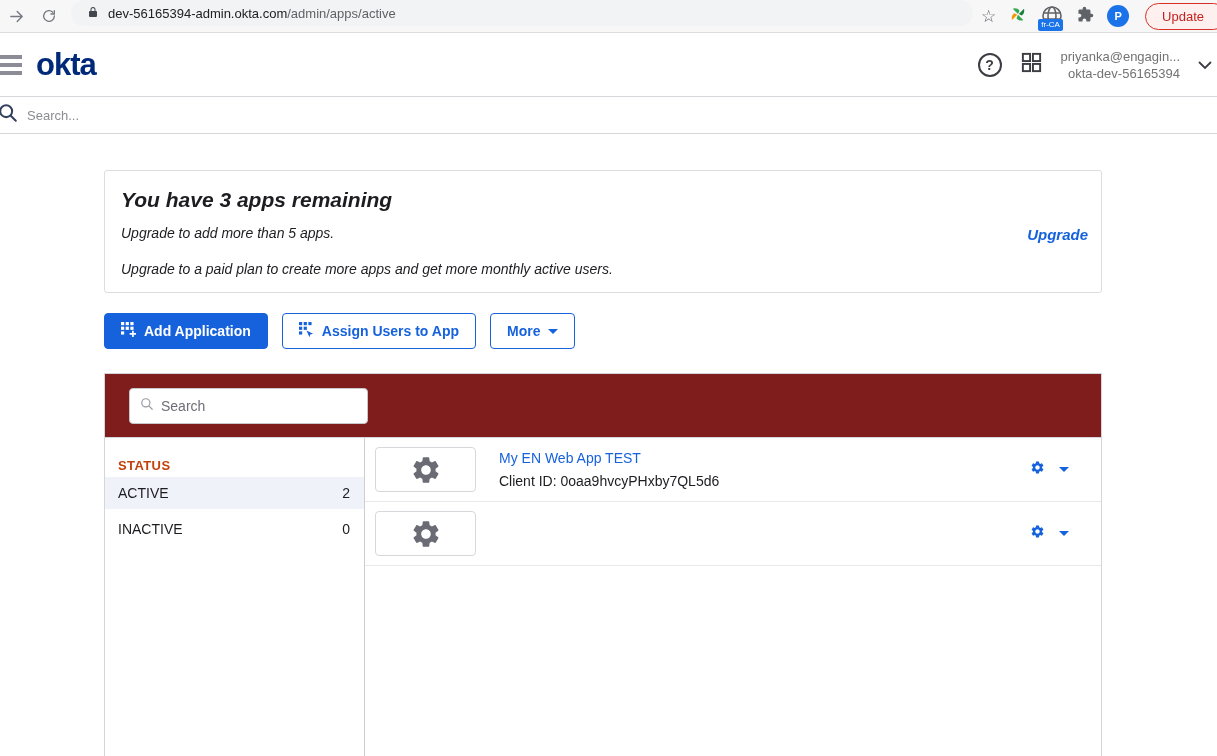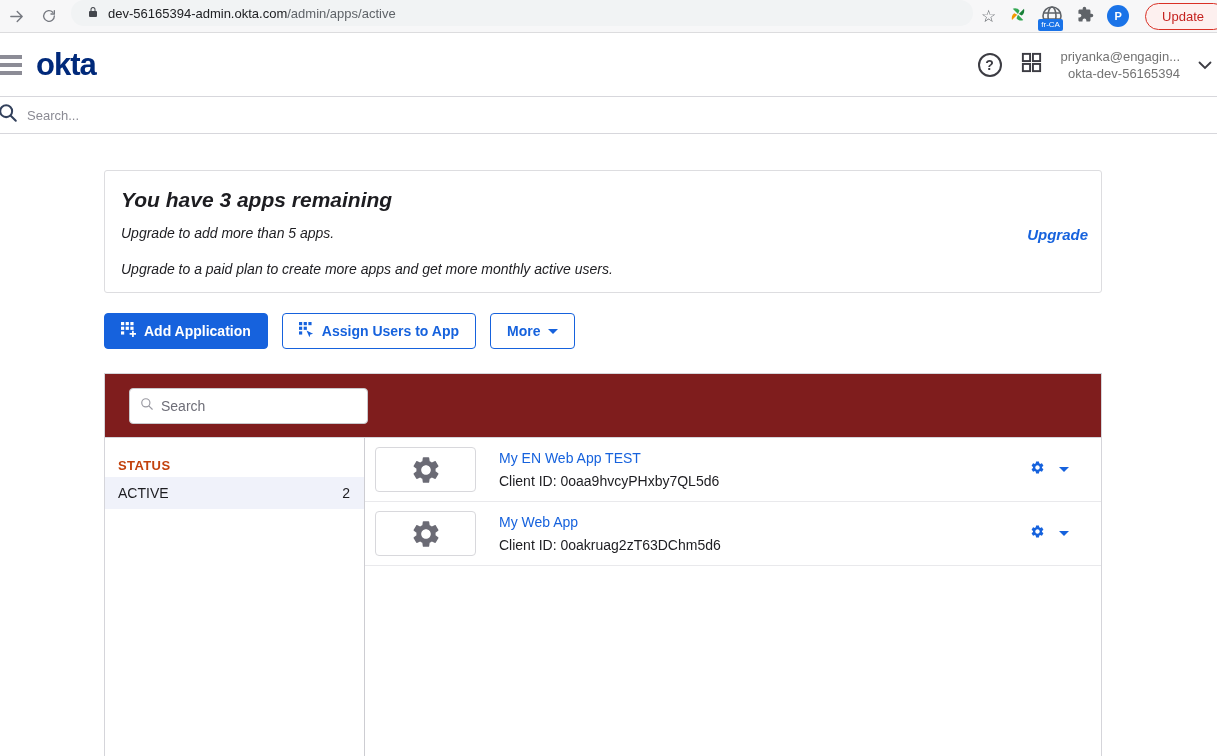--- a/index.html
+++ b/index.html
@@ -250,20 +250,24 @@
         <input type="text" placeholder="Search" style="">
       </div>
     </div>
     <div class="panel-body">
       <div class="sidebar">
         <div class="filter-heading">STATUS</div>
         <div class="filter-row selected">
           <span>ACTIVE</span>
           <span>2</span>
         </div>
+        <div class="filter-row">
+          <span>INACTIVE</span>
+          <span>0</span>
+        </div>
       </div>
       <div class="apps">
 
         <div class="app-row">
           <div class="app-logo">
             <svg width="32" height="32" viewBox="0 0 24 24" fill="#6b6b75">
                 <path d="M19.14 12.94c.04-.3.06-.61.06-.94 0-.32-.02-.64-.07-.94l2.03-1.58c.18-.14.23-.41.12-.61l-1.92-3.32c-.12-.22-.37-.29-.59-.22l-2.39.96c-.5-.38-1.03-.7-1.62-.94l-.36-2.54c-.04-.24-.24-.41-.48-.41h-3.84c-.24 0-.43.17-.47.41l-.36 2.54c-.59.24-1.13.57-1.62.94l-2.39-.96c-.22-.08-.47 0-.59.22L2.74 8.87c-.12.21-.08.47.12.61l2.03 1.58c-.05.3-.09.63-.09.94s.02.64.07.94l-2.03 1.58c-.18.14-.23.41-.12.61l1.92 3.32c.12.22.37.29.59.22l2.39-.96c.5.38 1.03.7 1.62.94l.36 2.54c.05.24.24.41.48.41h3.84c.24 0 .44-.17.47-.41l.36-2.54c.59-.24 1.13-.56 1.62-.94l2.39.96c.22.08.47 0 .59-.22l1.92-3.32c.12-.22.07-.47-.12-.61l-2.01-1.58zM12 15.6c-1.98 0-3.6-1.62-3.6-3.6s1.62-3.6 3.6-3.6 3.6 1.62 3.6 3.6-1.62 3.6-3.6 3.6z"></path>
               </svg>
           </div>
           <div class="app-texts">
@@ -279,24 +283,20 @@
             <span class="caret-down"></span>
           </div>
         </div>
 
         <div class="app-row">
           <div class="app-logo">
             <svg width="32" height="32" viewBox="0 0 24 24" fill="#6b6b75">
                 <path d="M19.14 12.94c.04-.3.06-.61.06-.94 0-.32-.02-.64-.07-.94l2.03-1.58c.18-.14.23-.41.12-.61l-1.92-3.32c-.12-.22-.37-.29-.59-.22l-2.39.96c-.5-.38-1.03-.7-1.62-.94l-.36-2.54c-.04-.24-.24-.41-.48-.41h-3.84c-.24 0-.43.17-.47.41l-.36 2.54c-.59.24-1.13.57-1.62.94l-2.39-.96c-.22-.08-.47 0-.59.22L2.74 8.87c-.12.21-.08.47.12.61l2.03 1.58c-.05.3-.09.63-.09.94s.02.64.07.94l-2.03 1.58c-.18.14-.23.41-.12.61l1.92 3.32c.12.22.37.29.59.22l2.39-.96c.5.38 1.03.7 1.62.94l.36 2.54c.05.24.24.41.48.41h3.84c.24 0 .44-.17.47-.41l.36-2.54c.59-.24 1.13-.56 1.62-.94l2.39.96c.22.08.47 0 .59-.22l1.92-3.32c.12-.22.07-.47-.12-.61l-2.01-1.58zM12 15.6c-1.98 0-3.6-1.62-3.6-3.6s1.62-3.6 3.6-3.6 3.6 1.62 3.6 3.6-1.62 3.6-3.6 3.6z"></path>
               </svg>
           </div>
-          <div class="app-texts">
-            <div class="app-name">My Web App</div>
-            <div class="app-client">Client ID: 0oakruag2zT63DChm5d6</div>
-          </div>
           <div class="app-actions">
             <span>
               <svg width="15" height="15" viewBox="0 0 24 24" fill="#1662dd">
                   <path d="M19.14 12.94c.04-.3.06-.61.06-.94 0-.32-.02-.64-.07-.94l2.03-1.58c.18-.14.23-.41.12-.61l-1.92-3.32c-.12-.22-.37-.29-.59-.22l-2.39.96c-.5-.38-1.03-.7-1.62-.94l-.36-2.54c-.04-.24-.24-.41-.48-.41h-3.84c-.24 0-.43.17-.47.41l-.36 2.54c-.59.24-1.13.57-1.62.94l-2.39-.96c-.22-.08-.47 0-.59.22L2.74 8.87c-.12.21-.08.47.12.61l2.03 1.58c-.05.3-.09.63-.09.94s.02.64.07.94l-2.03 1.58c-.18.14-.23.41-.12.61l1.92 3.32c.12.22.37.29.59.22l2.39-.96c.5.38 1.03.7 1.62.94l.36 2.54c.05.24.24.41.48.41h3.84c.24 0 .44-.17.47-.41l.36-2.54c.59-.24 1.13-.56 1.62-.94l2.39.96c.22.08.47 0 .59-.22l1.92-3.32c.12-.22.07-.47-.12-.61l-2.01-1.58zM12 15.6c-1.98 0-3.6-1.62-3.6-3.6s1.62-3.6 3.6-3.6 3.6 1.62 3.6 3.6-1.62 3.6-3.6 3.6z"></path>
                 </svg>
             </span>
             <span class="caret-down"></span>
           </div>
         </div>
 

